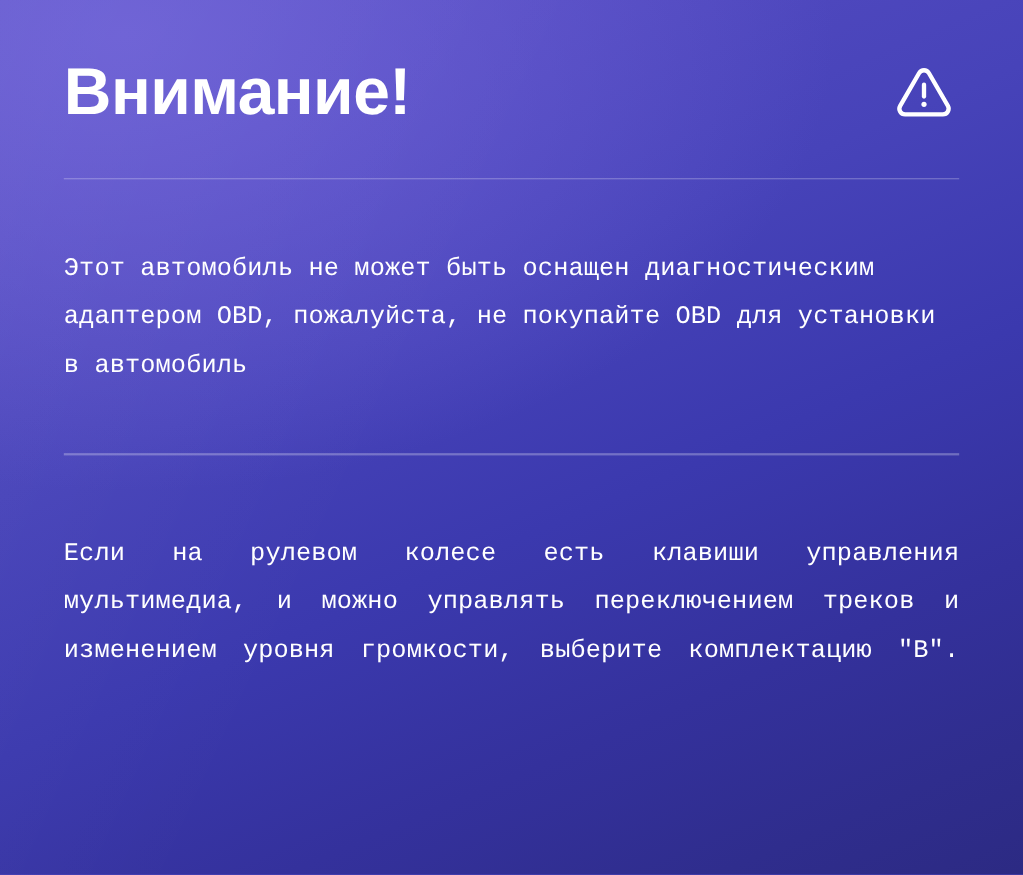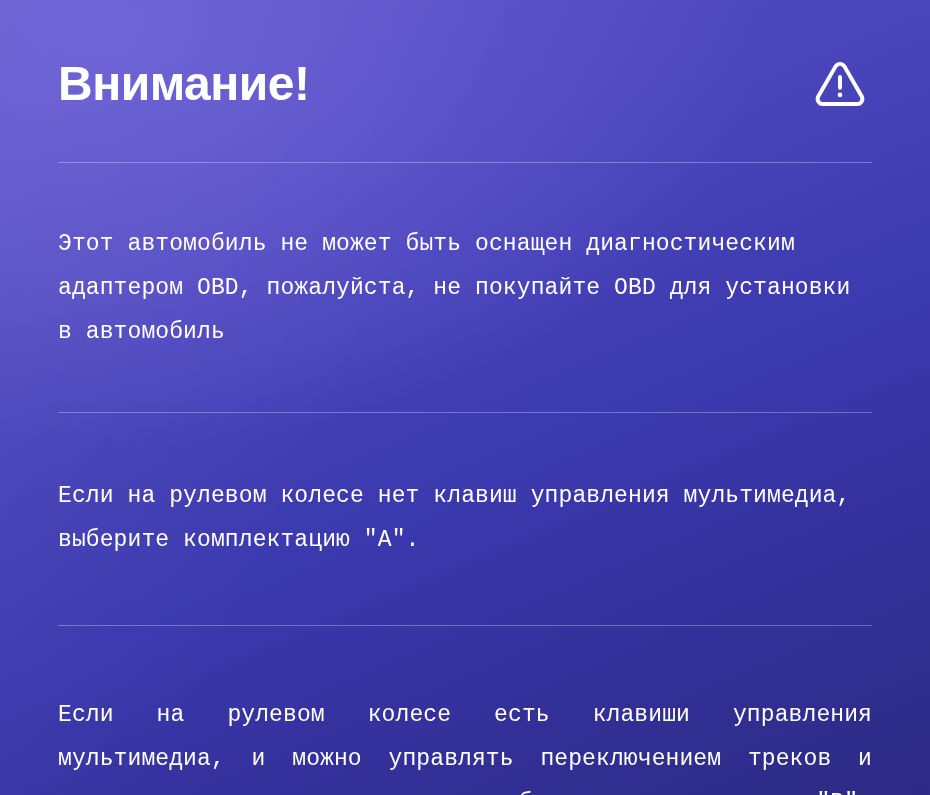--- a/index.html
+++ b/index.html
@@ -53,21 +53,21 @@
     display: flex;
     align-items: center;
     justify-content: space-between;
     height: 162px;
     padding-top: 6px;
     box-sizing: border-box;
   }
 
   .title {
     color: #ffffff;
-    font-size: 48px;
+    font-size: 60px;
     font-weight: bold;
     letter-spacing: -0.5px;
     line-height: 1;
     margin: 0;
     white-space: nowrap;
   }
 
   .warning-icon {
     width: 60px;
     height: 60px;
@@ -131,20 +131,19 @@
         </svg>
       </span>
     </div>
 
     <div class="divider"></div>
 
     <p class="block block-1">Этот автомобиль не может быть оснащен диагностическим адаптером OBD, пожалуйста, не покупайте OBD для установки в автомобиль</p>
 
     <div class="divider"></div>
 
-    <p class="block block-2">Если на рулевом колесе нет клавиш управления мультимедиа, выберите комплектацию "A".</p>
 
     <div class="divider"></div>
 
     <p class="block block-3">Если на рулевом колесе есть клавиши управления мультимедиа, и можно управлять переключением треков и изменением уровня громкости, выберите комплектацию "B".</p>
 
   </div>
 </div>
 
 </body></html>

